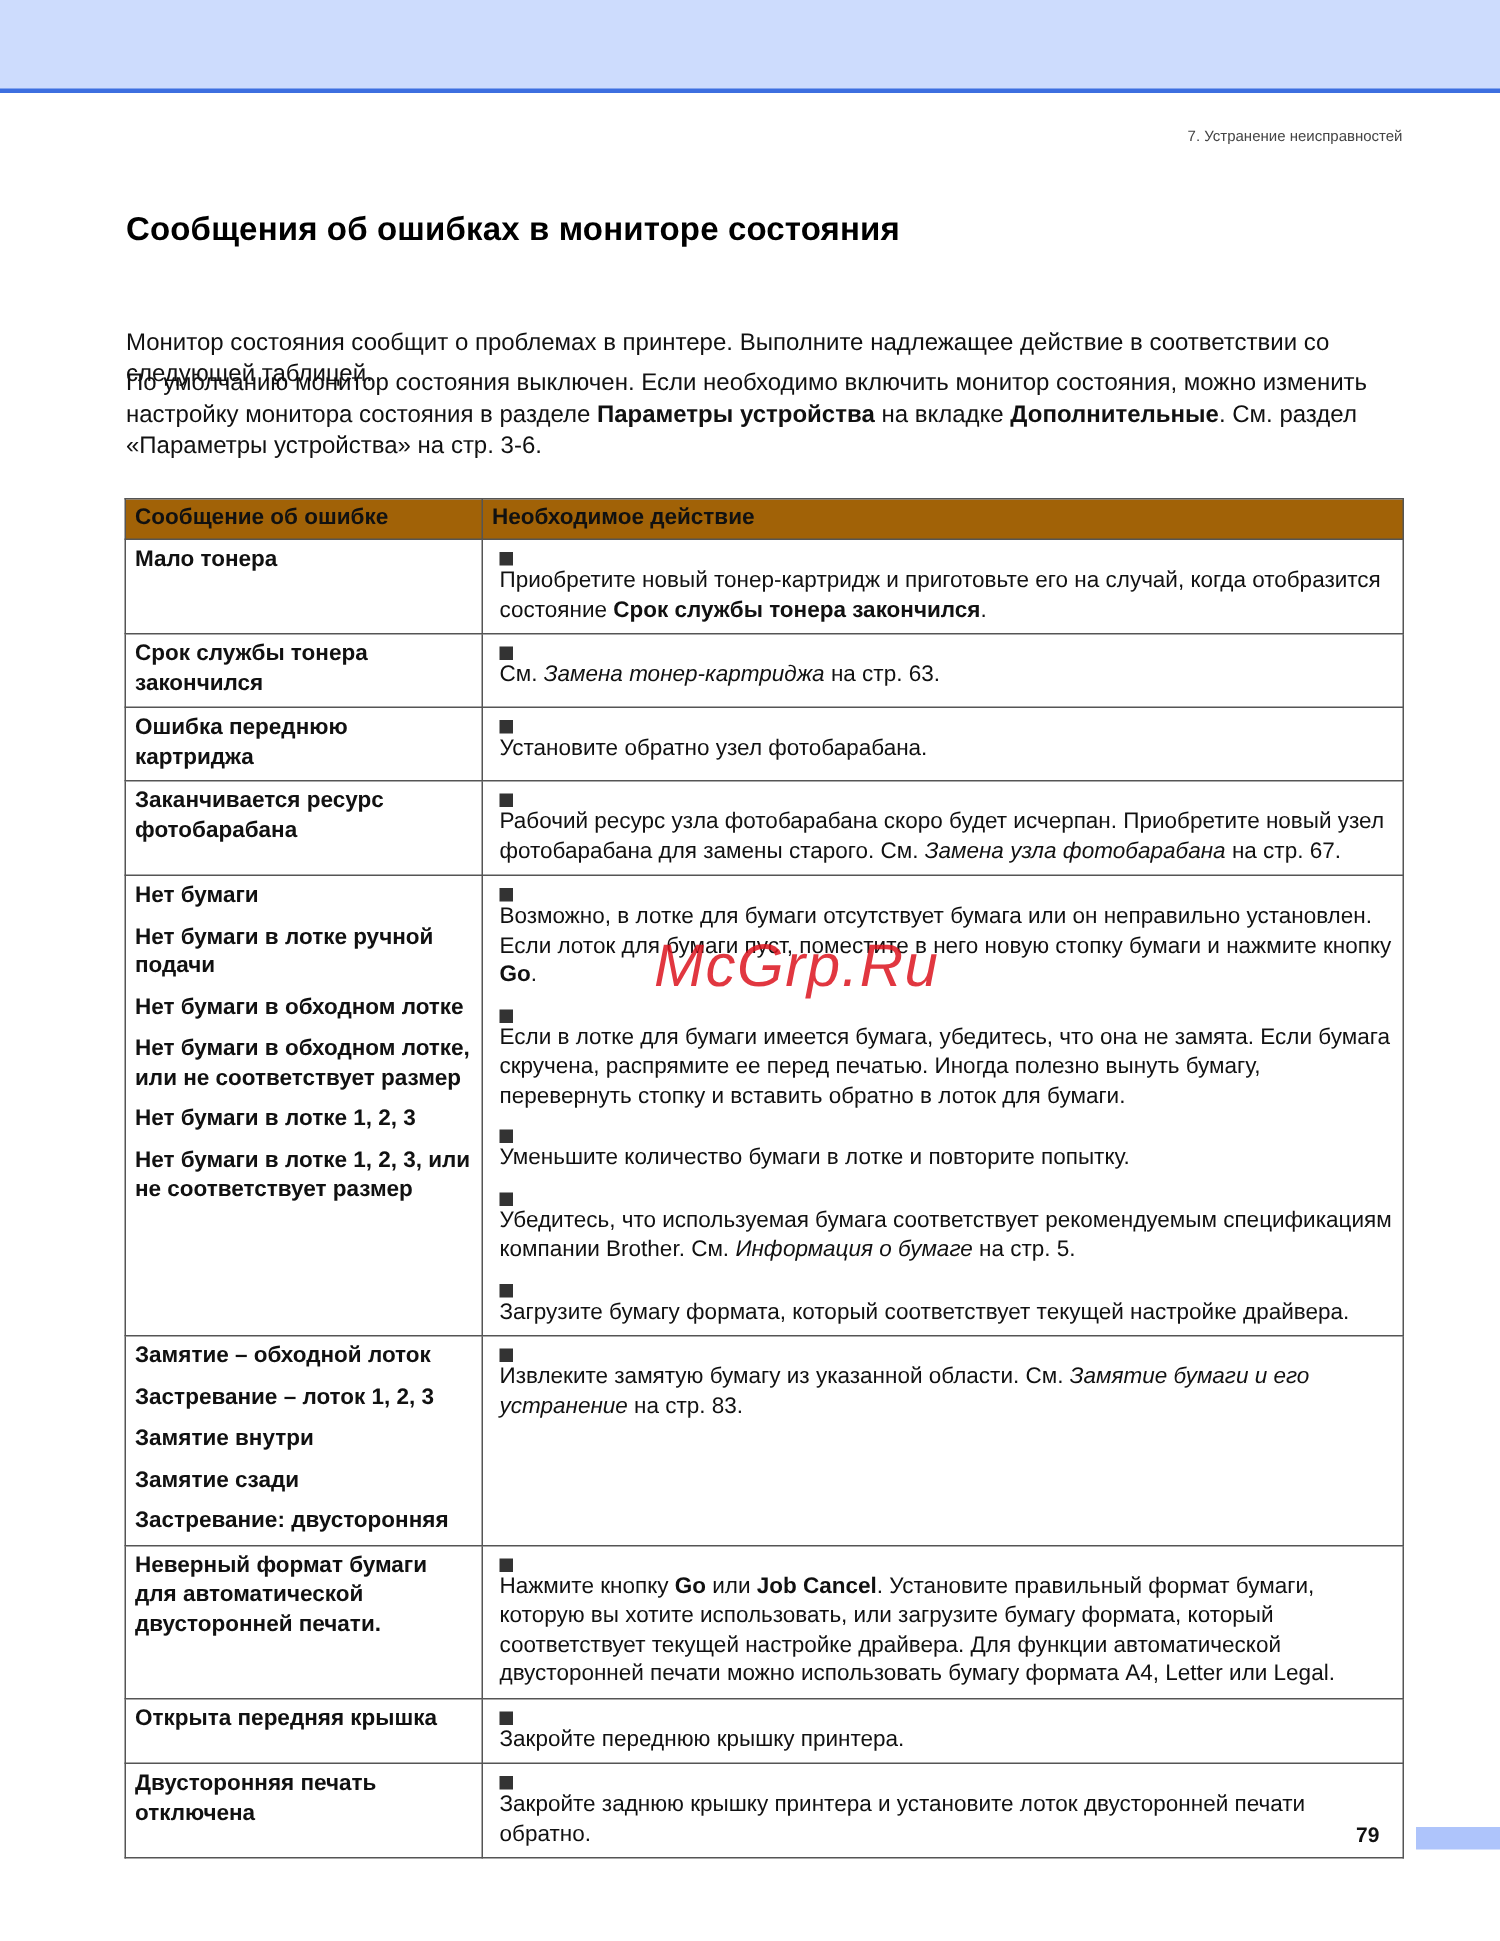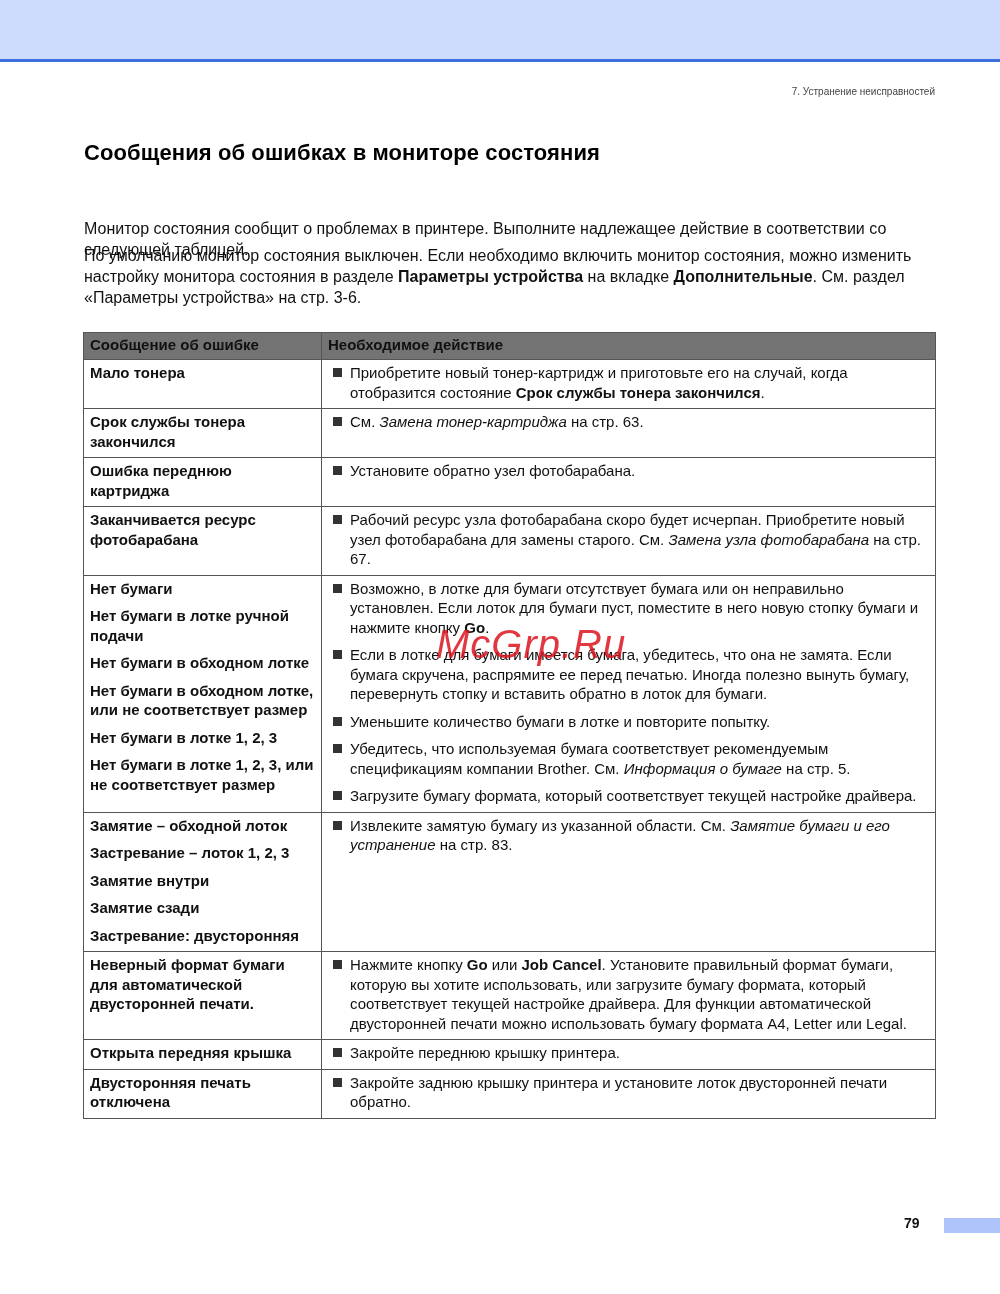--- a/index.html
+++ b/index.html
@@ -24,27 +24,27 @@
     .p1 { top: 194px; margin-top: 24px; }
     .p2 { top: 245px; }
     table.err {
       position: absolute; left: 83px; top: 332px; width: 853px;
       border-collapse: collapse; font-size: 15px; line-height: 19.5px;
     }
     table.err th, table.err td {
       border: 1px solid #555; vertical-align: top; text-align: left;
     }
     table.err th {
-      background: #737373; font-weight: bold; padding: 2px 6px 2px 6px; height: 22px;
+      background: #a16207; font-weight: bold; padding: 2px 6px 2px 6px; height: 22px;
     }
     table.err td.msg { width: 225px; padding: 3px 6px 6px 6px; font-weight: bold; }
     table.err td.act { padding: 3px 6px 6px 11px; }
     .msg-line { display: block; margin-bottom: 8px; }
     .msg-line:last-child { margin-bottom: 0; }
-    .bullet { display: flex; margin-bottom: 8px; }
+    .bullet { display: flex; margin-bottom: 8px; flex-direction: column; }
     .bullet:last-child { margin-bottom: 0; }
     .sq {
       flex: 0 0 9px; width: 9px; height: 9px; background: #333; margin: 5px 8px 0 0;
     }
     .btxt { flex: 1; }
     .i { font-style: italic; }
     .b { font-weight: bold; }
     .watermark {
       position: absolute; left: 436px; top: 622px; font-size: 40px; font-style: italic;
       color: rgba(220, 20, 30, 0.85); letter-spacing: 1px; pointer-events: none;

